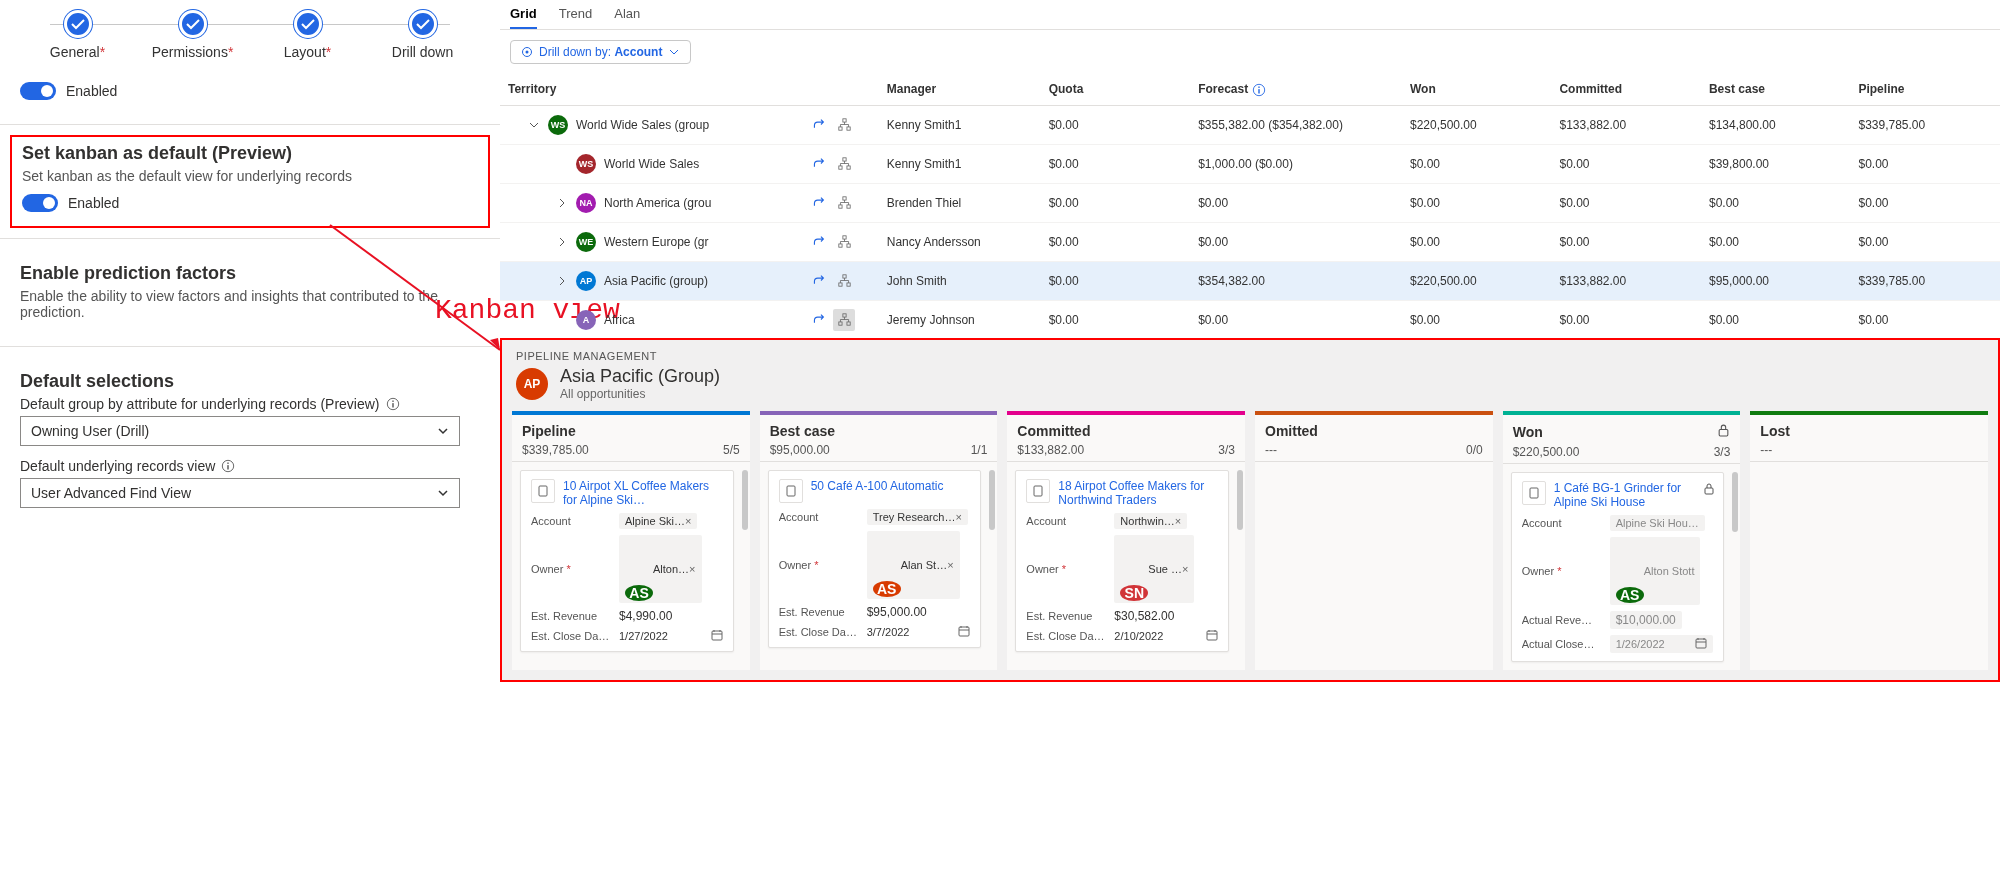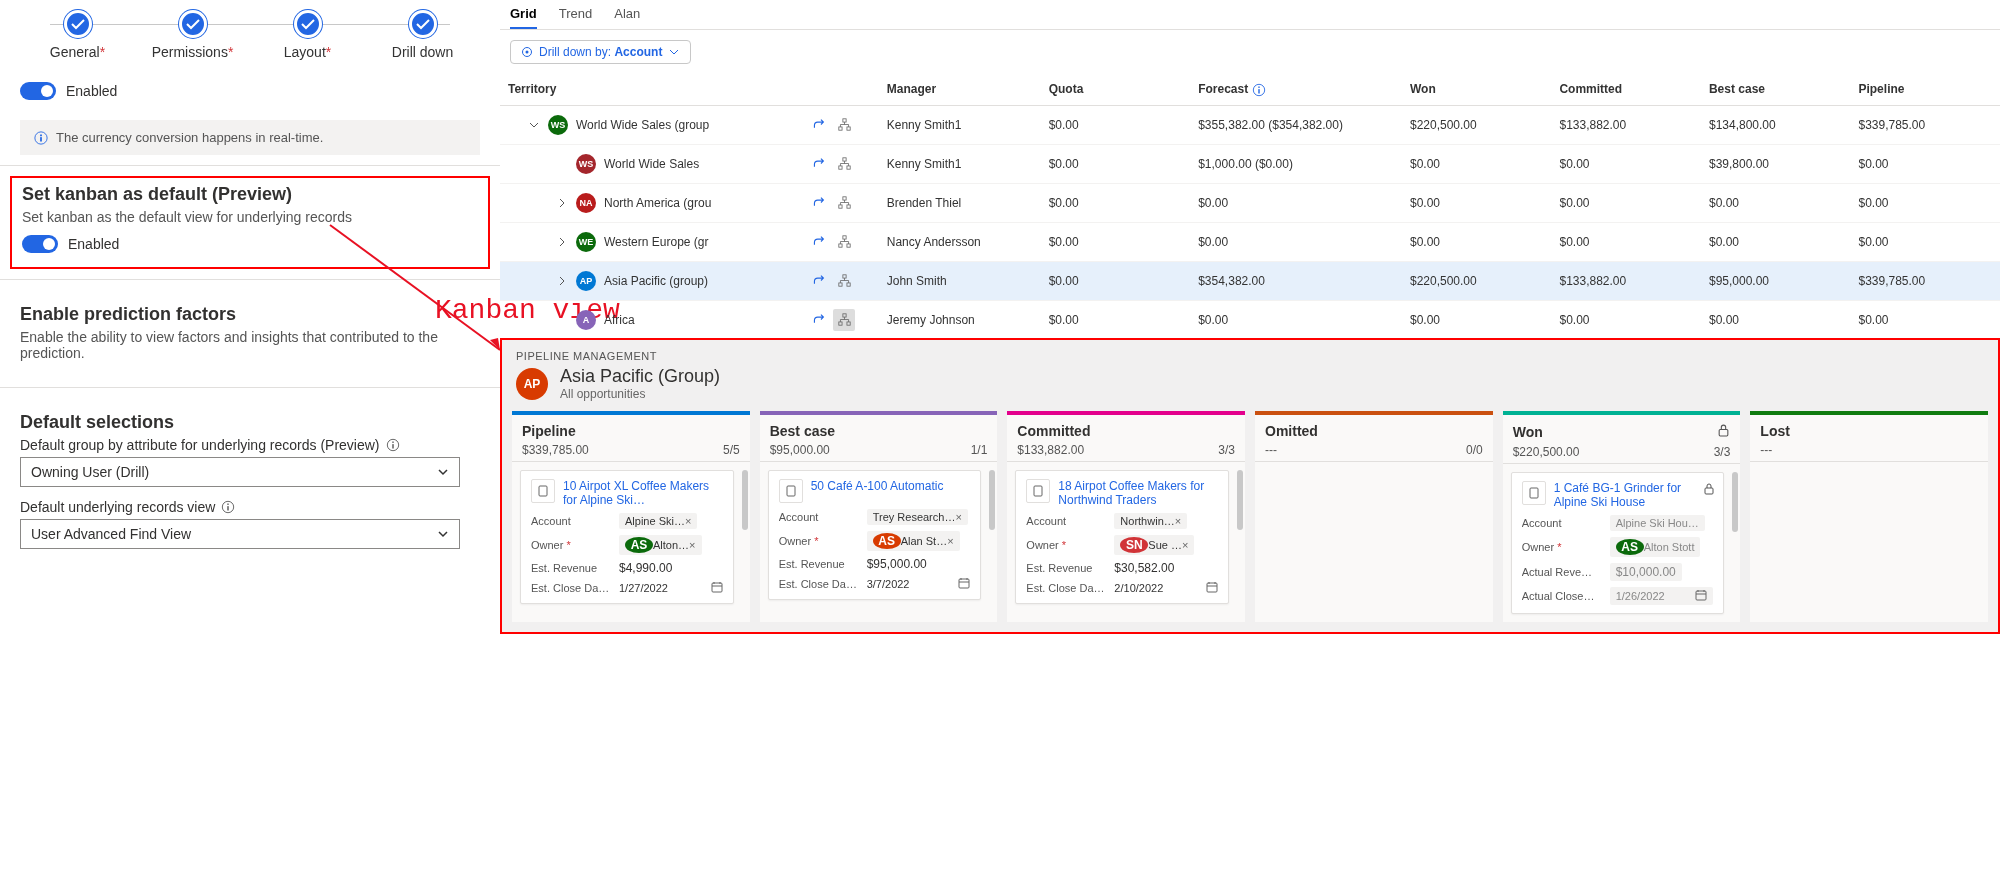--- a/index.html
+++ b/index.html
@@ -88,21 +88,21 @@
   .kb-card-title .ic { width:24px; height:24px; border:1px solid #e1dfdd; border-radius:2px; display:flex; align-items:center; justify-content:center; flex:0 0 auto;}
   .kb-card-title .ic svg { width:12px; height:12px; color:#666;}
   .kb-card-lock { position:absolute; right:8px; top:8px; }
   .kb-card-lock svg { width:12px; height:12px; color:#555;}
   .kb-field { display:flex; align-items:center; gap:6px; font-size:11px;}
   .kb-field .flabel { width:82px; color:#555; flex:0 0 auto; overflow:hidden; text-overflow:ellipsis; white-space:nowrap;}
   .kb-field .req { color:#d13438; }
   .chip { background:#f3f2f1; border-radius:2px; padding:2px 6px; display:inline-flex; align-items:center; max-width:120px; }
   .chip .x { color:#666; cursor:pointer; }
   .chip.disabled { color:#888; }
-  .mini-av { width:28px; height:16px; border-radius:50%; color:#fff; font-size:12px; font-weight:700; display:flex; align-items:center; justify-content:center;}
+  .mini-av { width:28px; height:16px; border-radius:50%; color:#fff; font-size:14px; font-weight:700; display:flex; align-items:center; justify-content:center;margin-top:48px;}
   .fval { font-size:12px; color:#323130;}
   .fval-input { flex:1; display:flex; justify-content:space-between; align-items:center;}
   .cal svg { width:12px; height:12px; color:#666;}
   .scroll-thumb { width:6px; background:#c8c8c8; border-radius:3px; margin:8px 2px 8px auto;}
 </style>
 </head>
 <body>
 
 <div class="left-pane">
   <div class="stepper">
@@ -141,28 +141,20 @@
     </div>
   </div>
 
   <div class="section" style="padding-top:22px;">
     <div class="toggle-row">
       <div class="toggle on">
           <div class="knob"></div>
         </div>
       <span class="toggle-lbl">Enabled</span>
     </div>
-  </div>
-  <div class="info-bar">
-    <svg viewBox="0 0 16 16">
-        <circle cx="8" cy="8" r="7" fill="none" stroke="currentColor"></circle>
-        <rect x="7" y="7" width="2" height="5" fill="currentColor"></rect>
-        <rect x="7" y="4" width="2" height="2" fill="currentColor"></rect>
-      </svg>
-    <span>The currency conversion happens in real-time.</span>
   </div>
   <div class="divider"></div>
 
   <div class="red-box">
     <h2 class="sec-title">Set kanban as default (Preview)</h2>
     <p class="sec-sub">Set kanban as the default view for underlying records</p>
     <div class="toggle-row">
       <div class="toggle on">
           <div class="knob"></div>
         </div>
@@ -319,21 +311,21 @@
           <td>$0.00</td>
           <td>$39,800.00</td>
           <td>$0.00</td>
         </tr>
         <tr>
     <td>
             <div class="territory-cell" style="padding-left:48px">
       <svg class="chev" viewBox="0 0 12 12">
                 <path d="M4 2l4 4-4 4" stroke="currentColor" fill="none"></path>
               </svg>
-      <span class="acct-badge" style="background:#b91c1c">NA</span>
+      <span class="acct-badge" style="background:#a21caf">NA</span>
       <span>North America (grou</span>
     </div>
           </td>
     <td>
             <div class="row-actions">
       <span class="ico-btn">
                 <svg viewBox="0 0 16 16">
                   <path d="M11 2l3 3-3 3M14 5H7a4 4 0 0 0-4 4v3" fill="none" stroke="currentColor" stroke-width="1.4"></path>
                 </svg>
               </span>

